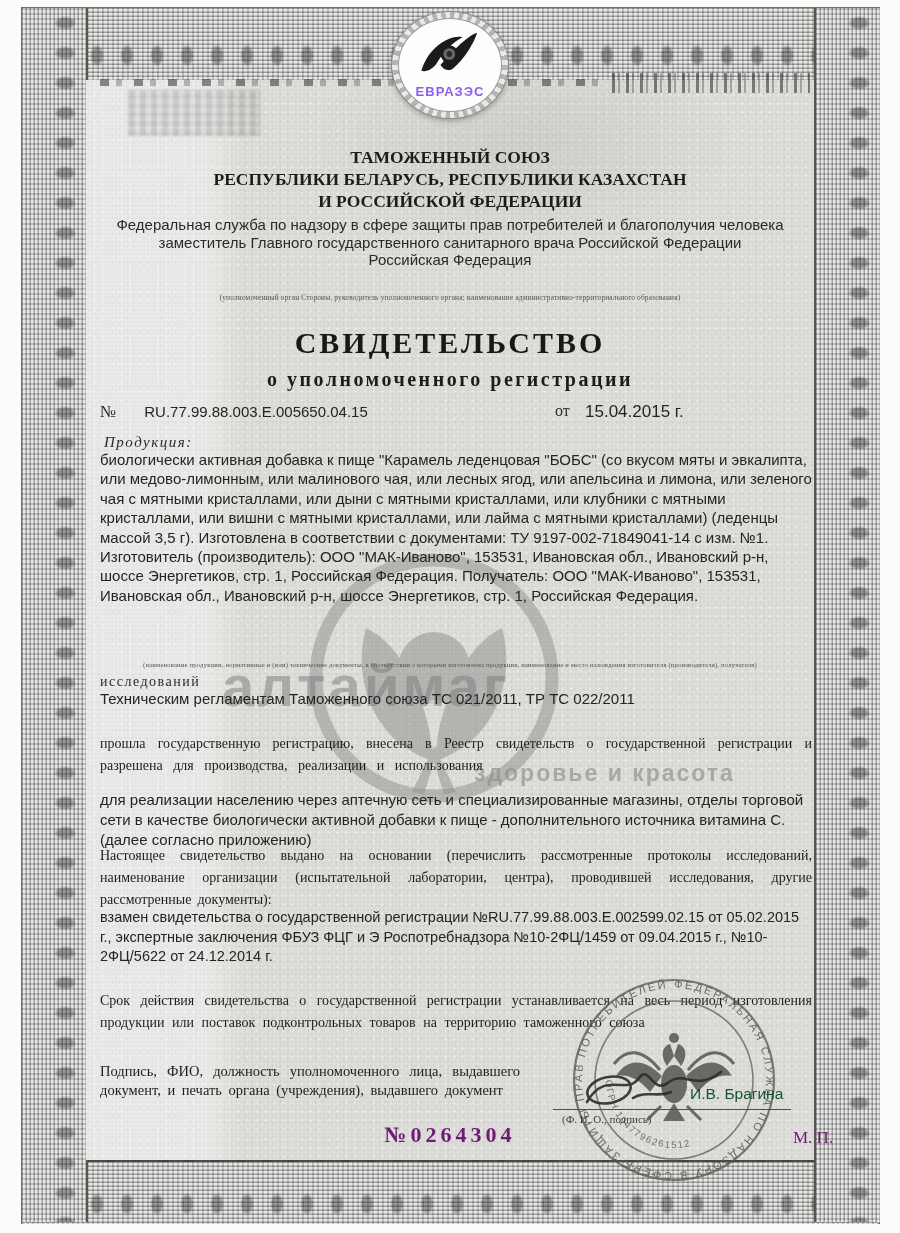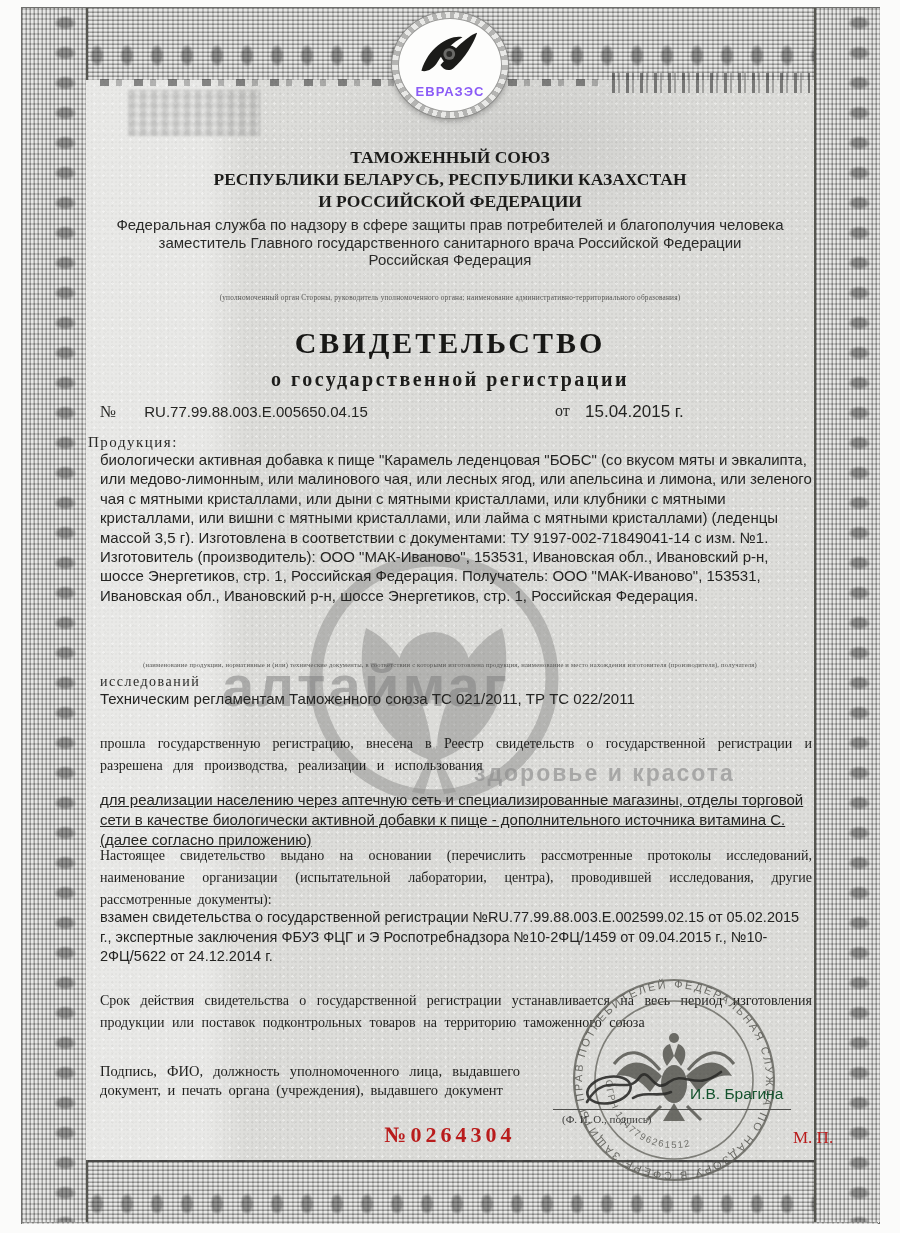--- a/index.html
+++ b/index.html
@@ -81,22 +81,22 @@
 
   .wm{position:absolute;z-index:1;}
   .wm-brand{font-family:"Liberation Sans",sans-serif;font-weight:bold;font-size:58px;letter-spacing:3px;color:rgba(125,125,125,.52);}
   .wm-tag{font-family:"Liberation Sans",sans-serif;font-weight:bold;font-size:23px;letter-spacing:2px;color:rgba(140,140,140,.65);}
 
   .seal{position:absolute;left:566px;top:972px;width:216px;height:216px;z-index:5;opacity:.88;}
   .sig{position:absolute;left:575px;top:1052px;width:150px;height:66px;z-index:6;}
   .sig-name{position:absolute;left:690px;top:1085px;font-family:"Liberation Sans",sans-serif;font-size:15.5px;color:#14532d;z-index:6;}
   .sig-line{position:absolute;left:553px;top:1109px;width:238px;border-top:1.4px solid #4e4e4c;z-index:6;}
   .sig-line-label{position:absolute;left:562px;top:1113px;font-size:11px;color:#3c3c3a;z-index:6;}
-  .mp{position:absolute;left:793px;top:1128px;font-size:17px;color:#b91c1c;z-index:6;}
-  .blank-no{position:absolute;left:0;width:900px;top:1122px;text-align:center;font-weight:bold;font-size:22px;letter-spacing:4px;color:#b91c1c;z-index:4;}
+  .mp{position:absolute;left:793px;top:1128px;font-size:17px;color:#701a75;z-index:6;}
+  .blank-no{position:absolute;left:0;width:900px;top:1122px;text-align:center;font-weight:bold;font-size:22px;letter-spacing:4px;color:#701a75;z-index:4;}
 </style>
 </head>
 <body>
 
 <div class="page">
 
   <div class="frame-outline"></div>
   <div class="strip strip-h strip-top"></div>
   <div class="strip strip-h strip-bottom"></div>
   <div class="strip strip-v strip-left"></div>
@@ -148,38 +148,38 @@
     <div>И РОССИЙСКОЙ ФЕДЕРАЦИИ</div>
   </div>
   <div class="abs ctr agency" style="left:86px;top:216px;width:728px;">
     <div>Федеральная служба по надзору в сфере защиты прав потребителей и благополучия человека</div>
     <div>заместитель Главного государственного санитарного врача Российской Федерации</div>
     <div>Российская Федерация</div>
   </div>
   <div class="abs ctr tiny" style="left:86px;top:293px;width:728px;">(уполномоченный орган Стороны, руководитель уполномоченного органа; наименование административно-территориального образования)</div>
 
   <div class="abs ctr title-main" style="left:86px;top:326px;width:728px;">СВИДЕТЕЛЬСТВО</div>
-  <div class="abs ctr title-sub" style="left:86px;top:368px;width:728px;">о государственной регистрации</div>
+  <div class="abs ctr title-sub" style="left:86px;top:368px;width:728px;">о уполномоченного регистрации</div>
 
   <div class="abs" style="left:100px;top:402px;width:712px;">
     <span style="font-size:17px;color:#2a2a28;">№</span>
     <span class="sans" style="font-size:15px;margin-left:24px;">RU.77.99.88.003.Е.005650.04.15</span>
     <span style="position:absolute;left:455px;font-size:16px;color:#2a2a28;">от</span>
     <span class="sans" style="position:absolute;left:485px;font-size:17px;">15.04.2015 г.</span>
   </div>
 
-  <div class="abs label-sp" style="left:88px;top:434px;">Продукция:</div>
+  <div class="abs label-sp" style="left:104px;top:434px;font-style:italic;">Продукция:</div>
   <div class="abs sans" style="left:100px;top:450px;width:712px;font-size:15px;line-height:19.4px;">биологически активная добавка к пище "Карамель леденцовая "БОБС" (со вкусом мяты и эвкалипта, или медово-лимонным, или малинового чая, или лесных ягод, или апельсина и лимона, или зеленого чая с мятными кристаллами, или дыни с мятными кристаллами, или клубники с мятными кристаллами, или вишни с мятными кристаллами, или лайма с мятными кристаллами) (леденцы массой 3,5 г). Изготовлена в соответствии с документами: ТУ 9197-002-71849041-14 с изм. №1. Изготовитель (производитель): ООО "МАК-Иваново", 153531, Ивановская обл., Ивановский р-н, шоссе Энергетиков, стр. 1, Российская Федерация.  Получатель: ООО "МАК-Иваново", 153531, Ивановская обл., Ивановский р-н, шоссе Энергетиков, стр. 1, Российская Федерация.</div>
   <div class="abs ctr tiny" style="left:88px;top:661px;width:724px;font-size:6.6px;">(наименование продукции, нормативные и (или) технические документы, в соответствии с которыми изготовлена продукция, наименование и место нахождения изготовителя (производителя), получателя)</div>
 
   <div class="abs label-sp" style="left:100px;top:674px;font-size:14px;">исследований</div>
   <div class="abs sans" style="left:100px;top:690px;width:712px;font-size:15px;">Техническим регламентам Таможенного союза ТС 021/2011, ТР ТС 022/2011</div>
 
   <div class="abs serifp" style="left:100px;top:733px;width:712px;word-spacing:7px;">прошла государственную регистрацию, внесена в Реестр свидетельств о государственной регистрации и разрешена для производства, реализации и использования</div>
-  <div class="abs sans" style="left:100px;top:790px;width:712px;font-size:15px;line-height:20px;text-decoration:underline;">для реализации населению через аптечную сеть и специализированные магазины, отделы торговой сети в качестве биологически активной добавки к пище - дополнительного источника витамина С. (далее согласно приложению)</div>
+  <div class="abs sans" style="left:100px;top:790px;width:712px;font-size:15px;line-height:20px;">для реализации населению через аптечную сеть и специализированные магазины, отделы торговой сети в качестве биологически активной добавки к пище - дополнительного источника витамина С. (далее согласно приложению)</div>
 
   <div class="abs serifp" style="left:100px;top:845px;width:712px;word-spacing:2.5px;">Настоящее свидетельство выдано на основании (перечислить рассмотренные протоколы исследований, наименование организации (испытательной лаборатории, центра), проводившей исследования, другие рассмотренные документы):</div>
   <div class="abs sans" style="left:100px;top:908px;width:712px;font-size:14.5px;line-height:19.6px;">взамен свидетельства о государственной регистрации №RU.77.99.88.003.Е.002599.02.15 от 05.02.2015 г., экспертные заключения ФБУЗ ФЦГ и Э Роспотребнадзора №10-2ФЦ/1459 от 09.04.2015 г., №10-2ФЦ/5622 от 24.12.2014 г.</div>
 
   <div class="abs serifp" style="left:100px;top:1062px;width:420px;font-size:14.5px;line-height:19px;word-spacing:3px;">Подпись, ФИО, должность уполномоченного лица, выдавшего документ, и печать органа (учреждения), выдавшего документ</div>
 
   <div class="abs serifp" style="left:100px;top:990px;width:712px;word-spacing:4px;">Срок действия свидетельства о государственной регистрации устанавливается на весь период изготовления продукции или поставок подконтрольных товаров на территорию таможенного союза</div>
 
   <div class="seal">
     <svg width="216" height="216" viewBox="0 0 216 216">

